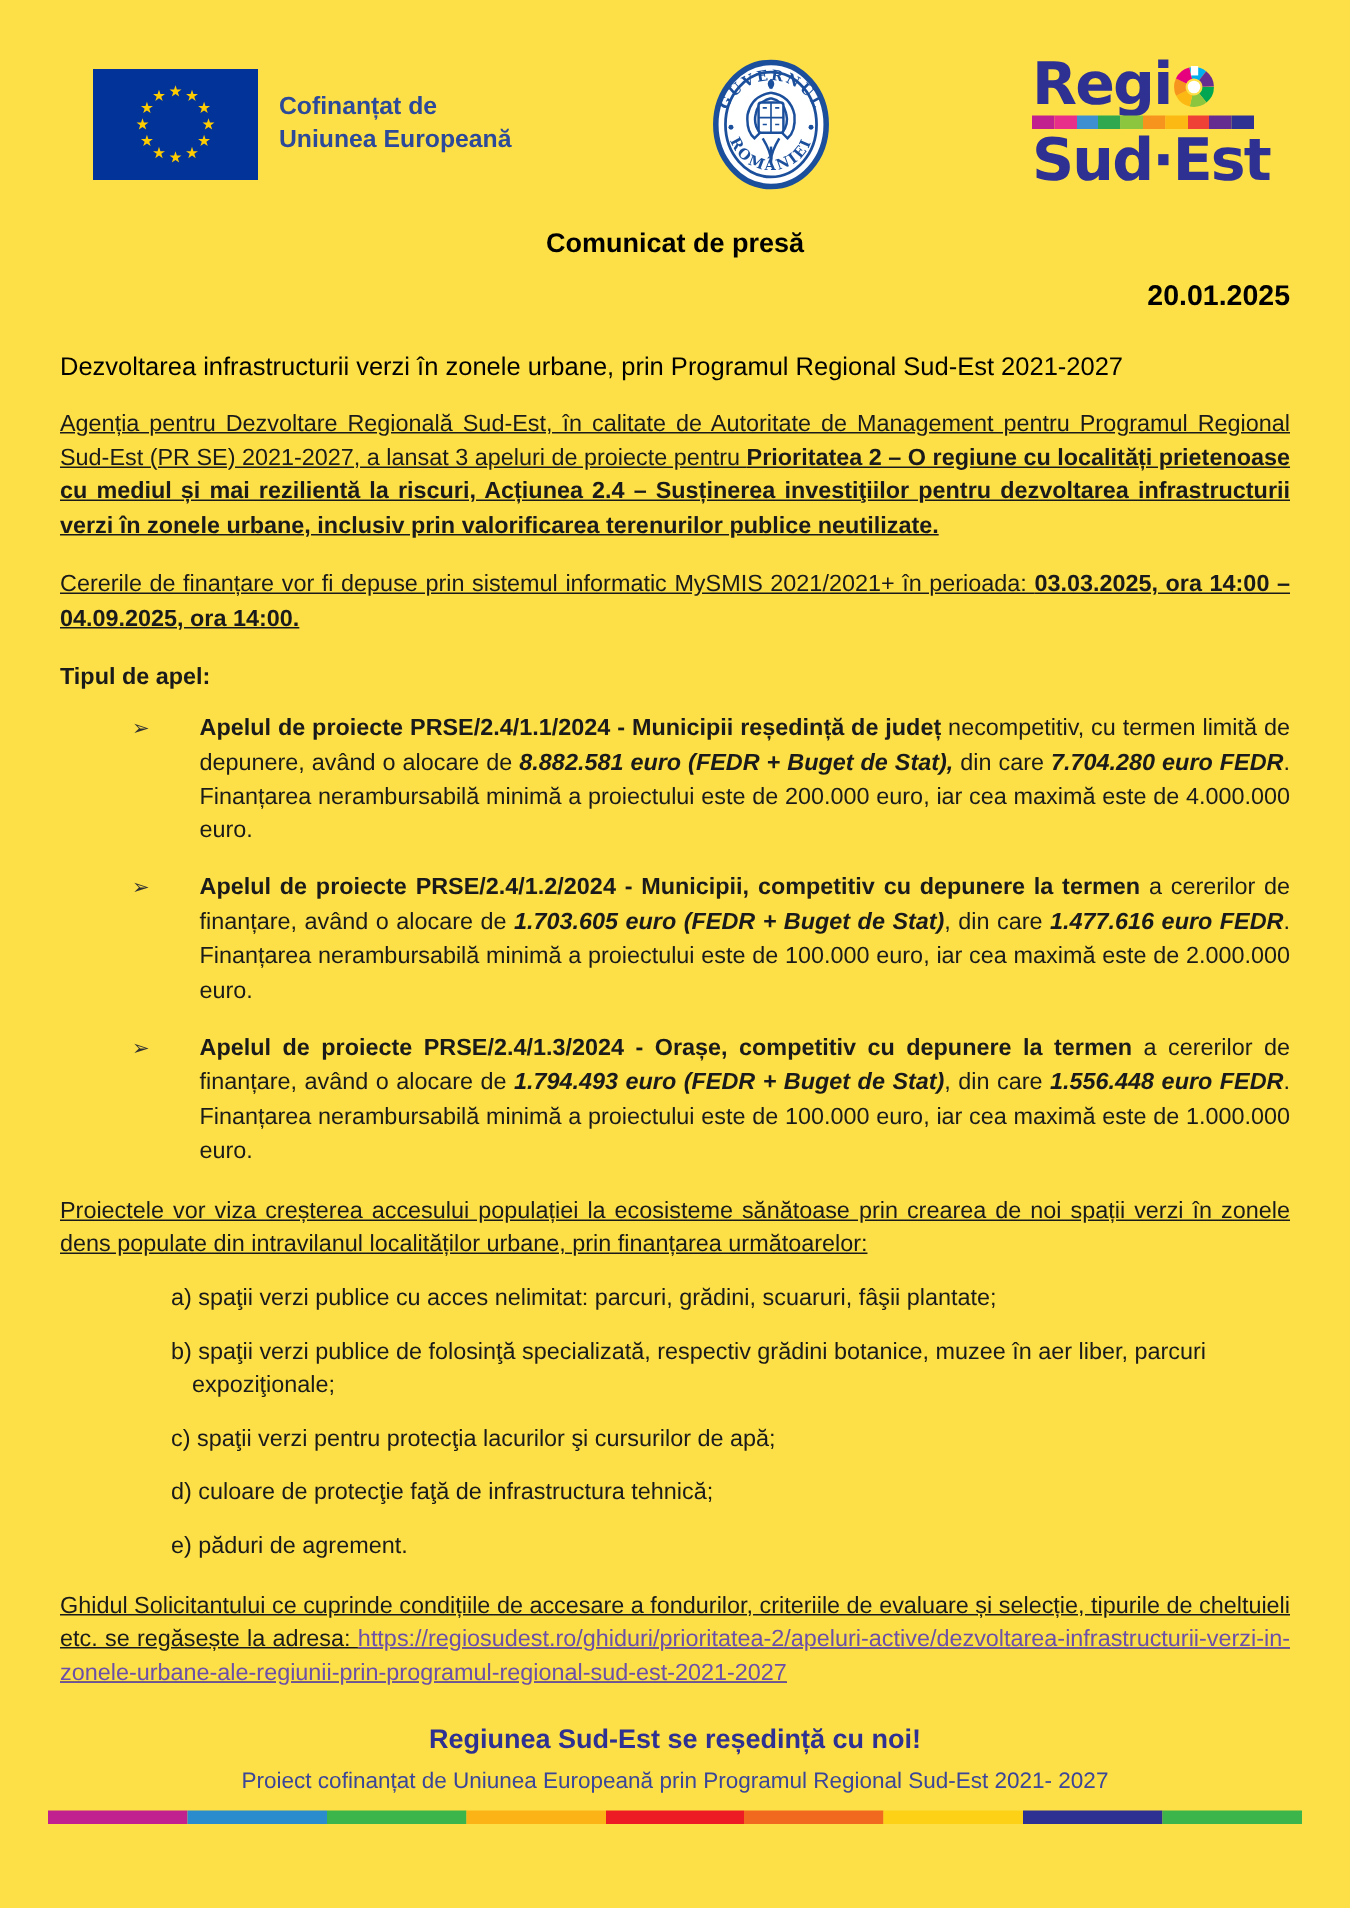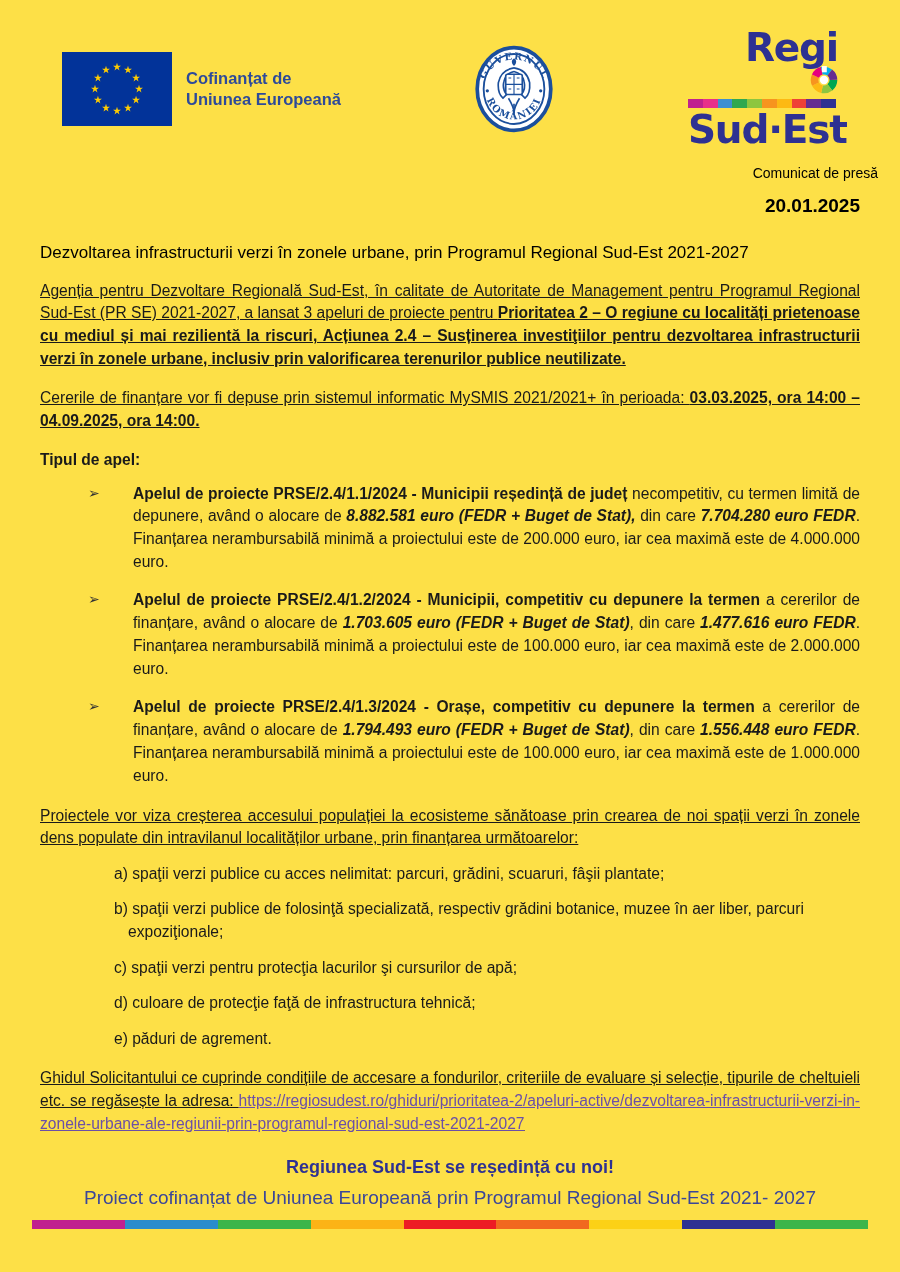--- a/index.html
+++ b/index.html
@@ -49,21 +49,20 @@
 
   .regio-logo {
     width: 150px;
     flex: 0 0 auto;
     text-align: left;
   }
   .regio-row1 {
     display: flex;
     align-items: flex-end;
     line-height: 0.92;
-    flex-direction: column;
   }
   .regio-word {
     font-family: "DejaVu Sans", sans-serif;
     font-weight: bold;
     font-size: 39px;
     color: #2e3192;
     letter-spacing: -1.2px;
   }
   .regio-ring {
     width: 28px; height: 28px;
@@ -82,23 +81,23 @@
     font-family: "DejaVu Sans", sans-serif;
     font-weight: bold;
     font-size: 39px;
     color: #2e3192;
     letter-spacing: -1.2px;
     line-height: 1.0;
   }
 
   
   .doc-title {
-    text-align: right;
-    font-weight: normal;
-    font-size: 14px;
+    text-align: center;
+    font-weight: bold;
+    font-size: 18px;
     color: #000;
     margin-top: 10px;
   }
   .doc-date {
     text-align: right;
     font-weight: bold;
     font-size: 19px;
     color: #000;
     margin: 14px 18px 0 0;
   }
@@ -166,21 +165,21 @@
   }
 
   
   .footer { margin-top: 22px; text-align: center; }
   .footer-slogan {
     font-size: 18px;
     font-weight: bold;
     color: #2e3192;
   }
   .footer-sub {
-    font-size: 19px;
+    font-size: 15px;
     color: #3b4699;
     margin-top: 9px;
   }
   .footer-bar {
     display: flex;
     height: 9px;
     margin: 11px 10px 0 10px;
   }
   .footer-bar span { flex: 1; }
 </style>

